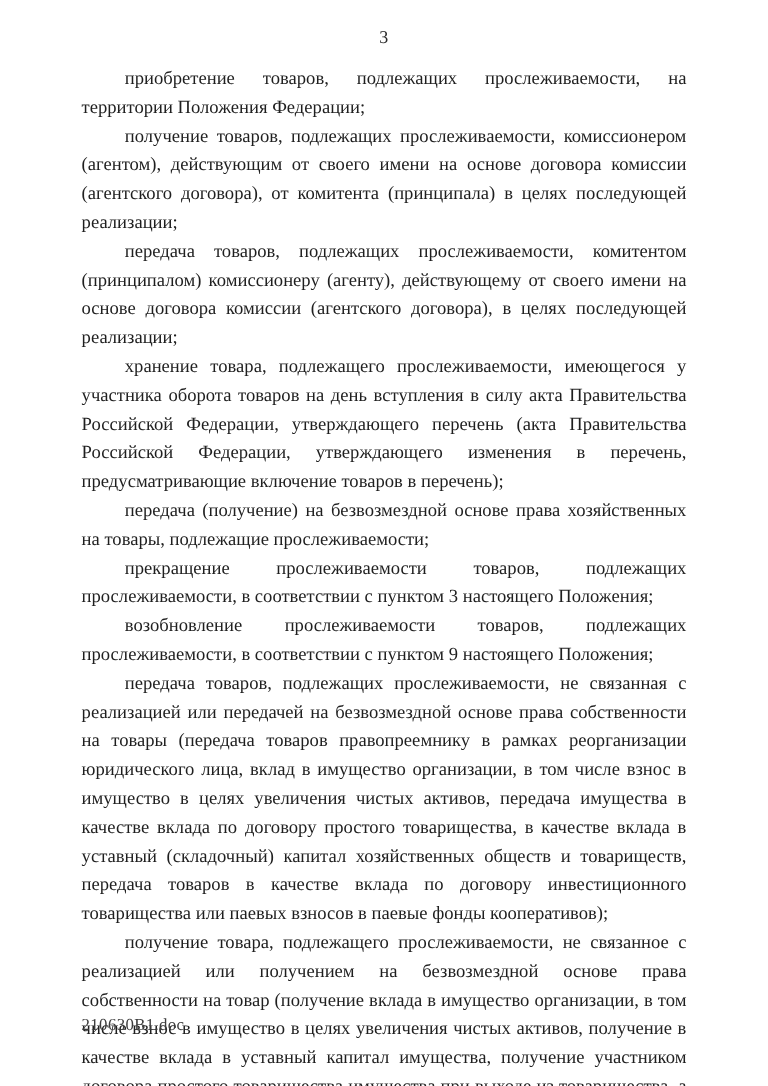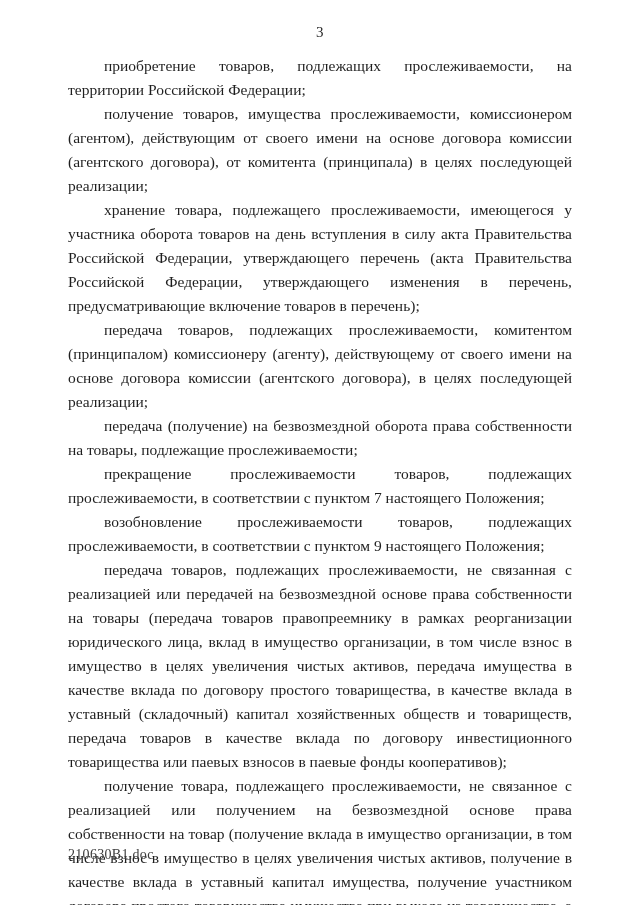--- a/index.html
+++ b/index.html
@@ -45,26 +45,26 @@
   }
 </style>
 </head>
 <body>
 
 <div class="page">
 
   <div class="page-number">3</div>
 
   <div class="content">
-    <p>приобретение товаров, подлежащих прослеживаемости, на территории Российской Федерации;</p>
-    <p>получение товаров, имущества прослеживаемости, комиссионером (агентом), действующим от своего имени на основе договора комиссии (агентского договора), от комитента (принципала) в целях последующей реализации;</p>
+    <p>приобретение товаров, подлежащих прослеживаемости, на территории Положения Федерации;</p>
+    <p>получение товаров, подлежащих прослеживаемости, комиссионером (агентом), действующим от своего имени на основе договора комиссии (агентского договора), от комитента (принципала) в целях последующей реализации;</p>
+    <p>передача товаров, подлежащих прослеживаемости, комитентом (принципалом) комиссионеру (агенту), действующему от своего имени на основе договора комиссии (агентского договора), в целях последующей реализации;</p>
     <p>хранение товара, подлежащего прослеживаемости, имеющегося у участника оборота товаров на день вступления в силу акта Правительства Российской Федерации, утверждающего перечень (акта Правительства Российской Федерации, утверждающего изменения в перечень, предусматривающие включение товаров в перечень);</p>
-    <p>передача товаров, подлежащих прослеживаемости, комитентом (принципалом) комиссионеру (агенту), действующему от своего имени на основе договора комиссии (агентского договора), в целях последующей реализации;</p>
-    <p>передача (получение) на безвозмездной оборота права собственности на товары, подлежащие прослеживаемости;</p>
-    <p>прекращение прослеживаемости товаров, подлежащих прослеживаемости, в соответствии с пунктом 7 настоящего Положения;</p>
+    <p>передача (получение) на безвозмездной основе права хозяйственных на товары, подлежащие прослеживаемости;</p>
+    <p>прекращение прослеживаемости товаров, подлежащих прослеживаемости, в соответствии с пунктом 3 настоящего Положения;</p>
     <p>возобновление прослеживаемости товаров, подлежащих прослеживаемости, в соответствии с пунктом 9 настоящего Положения;</p>
     <p>передача товаров, подлежащих прослеживаемости, не связанная с реализацией или передачей на безвозмездной основе права собственности на товары (передача товаров правопреемнику в рамках реорганизации юридического лица, вклад в имущество организации, в том числе взнос в имущество в целях увеличения чистых активов, передача имущества в качестве вклада по договору простого товарищества, в качестве вклада в уставный (складочный) капитал хозяйственных обществ и товариществ, передача товаров в качестве вклада по договору инвестиционного товарищества или паевых взносов в паевые фонды кооперативов);</p>
     <p>получение товара, подлежащего прослеживаемости, не связанное с реализацией или получением на безвозмездной основе права собственности на товар (получение вклада в имущество организации, в том числе взнос в имущество в целях увеличения чистых активов, получение в качестве вклада в уставный капитал имущества, получение участником договора простого товарищества имущества при выходе из товарищества, а также при разделе имущества в результате прекращения простого</p>
   </div>
 
   <div class="footer-filename">210630B1.doc</div>
 
 </div>
 
 </body></html>

